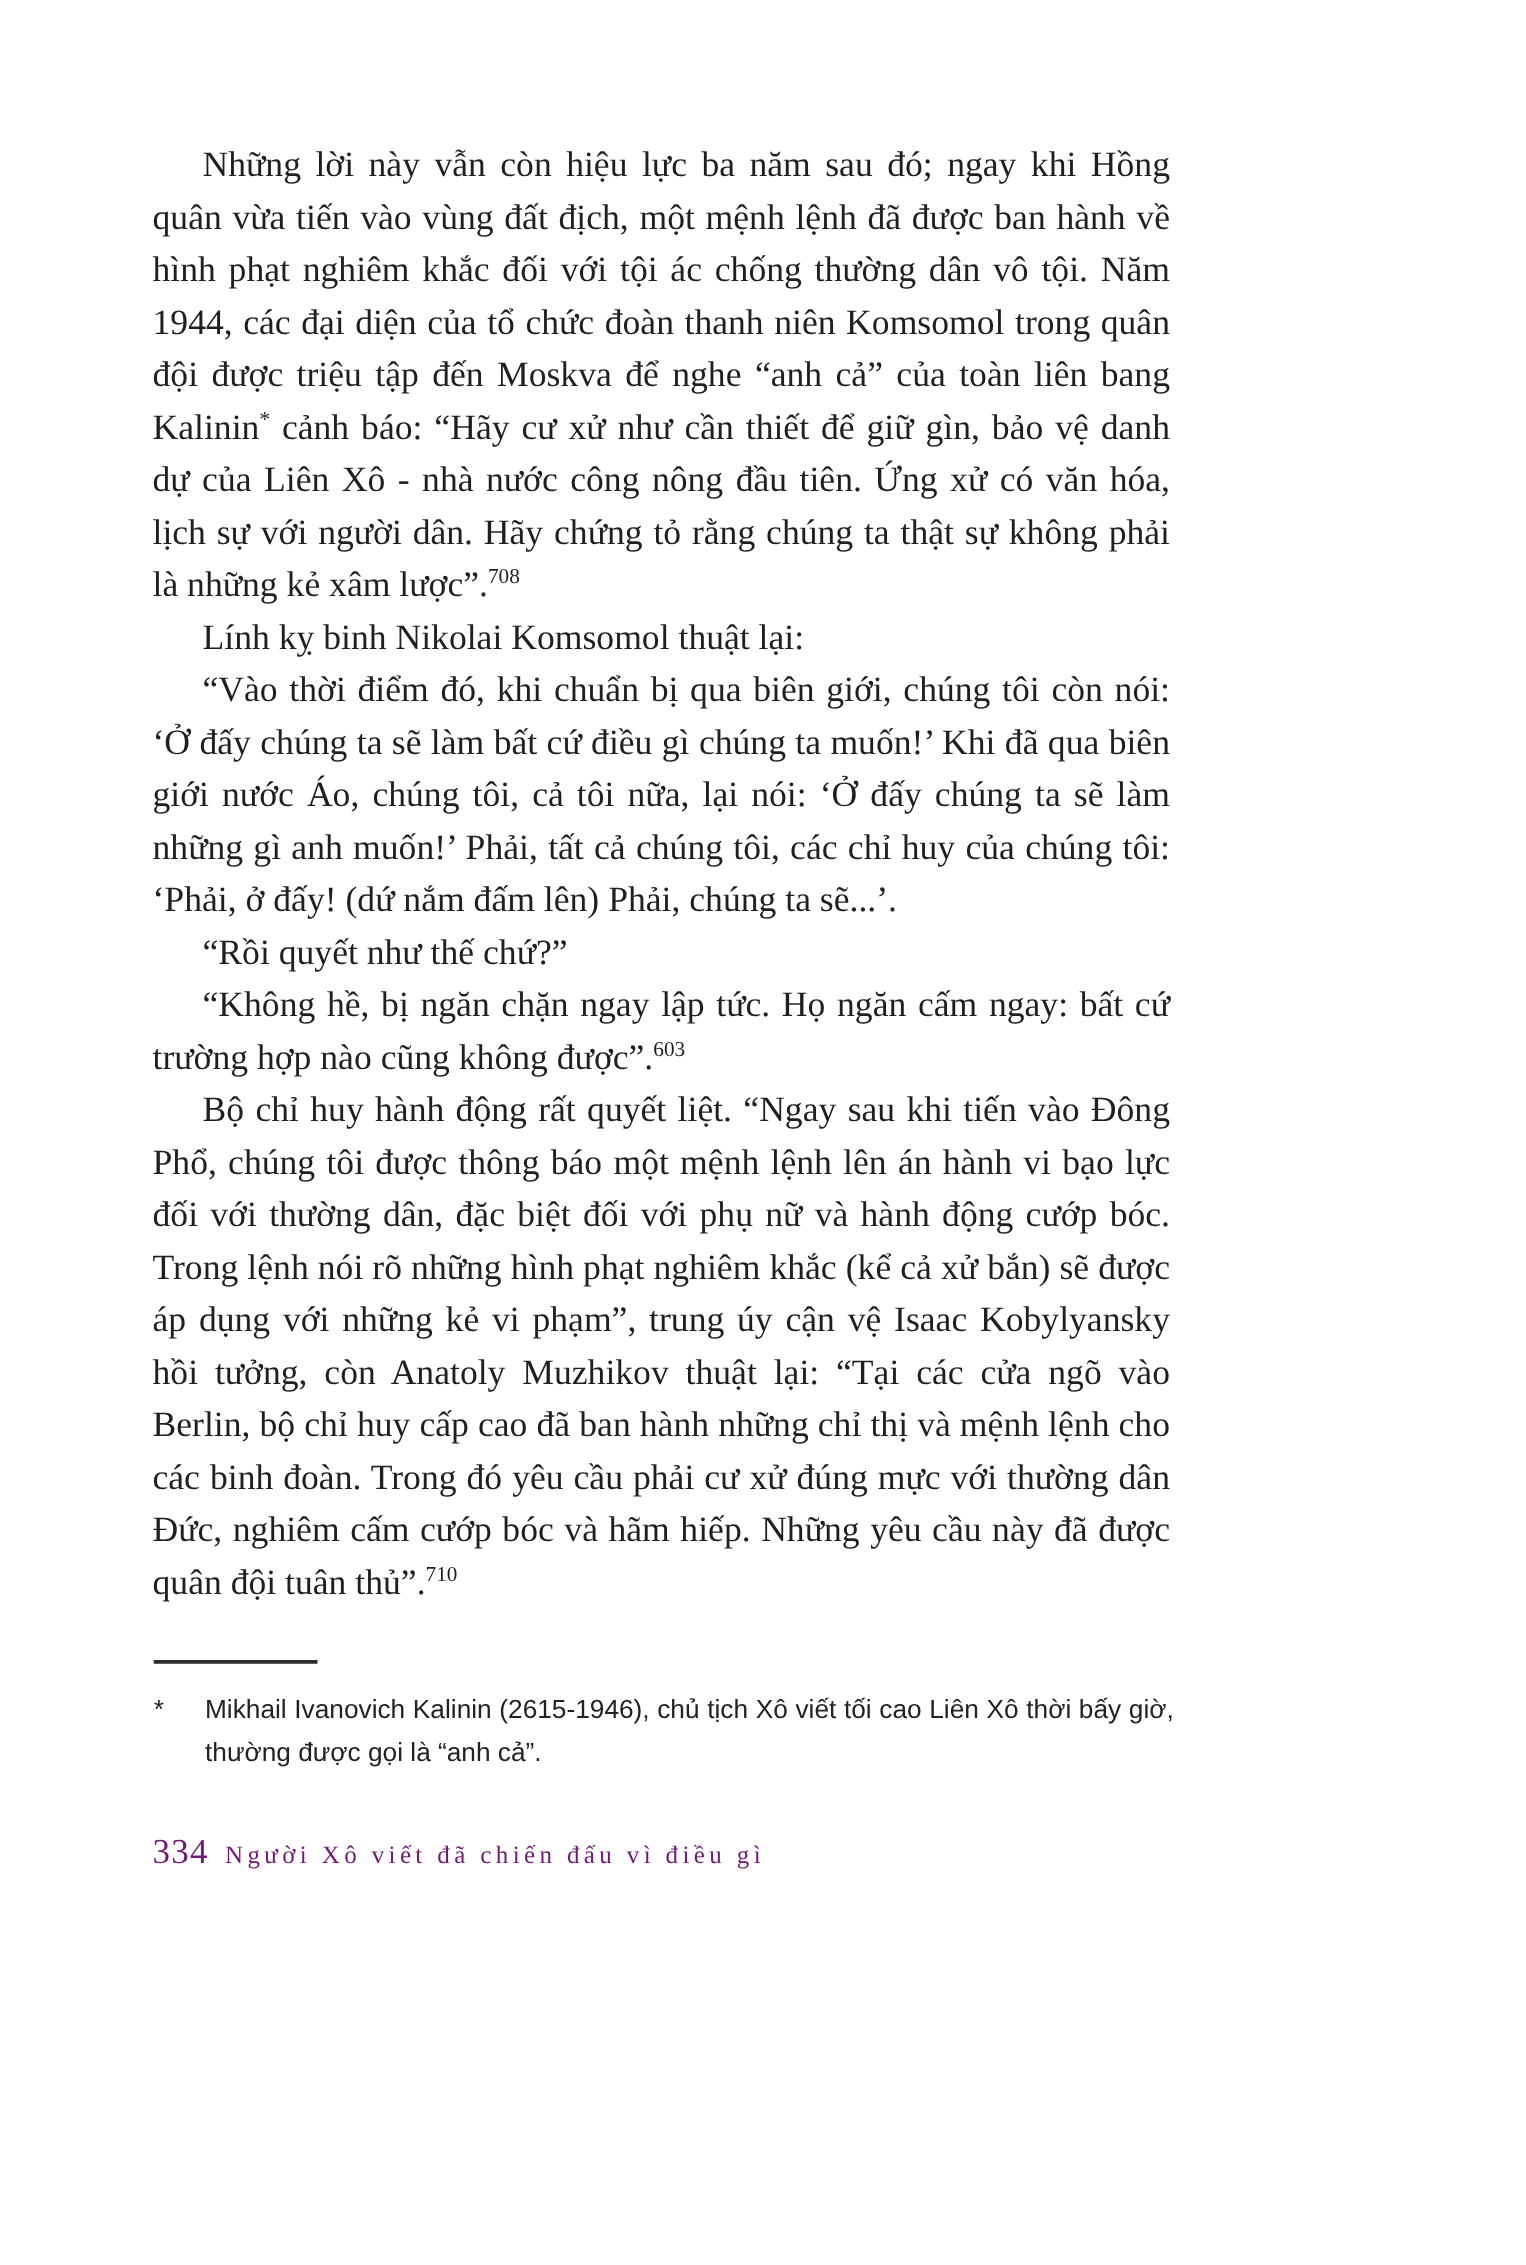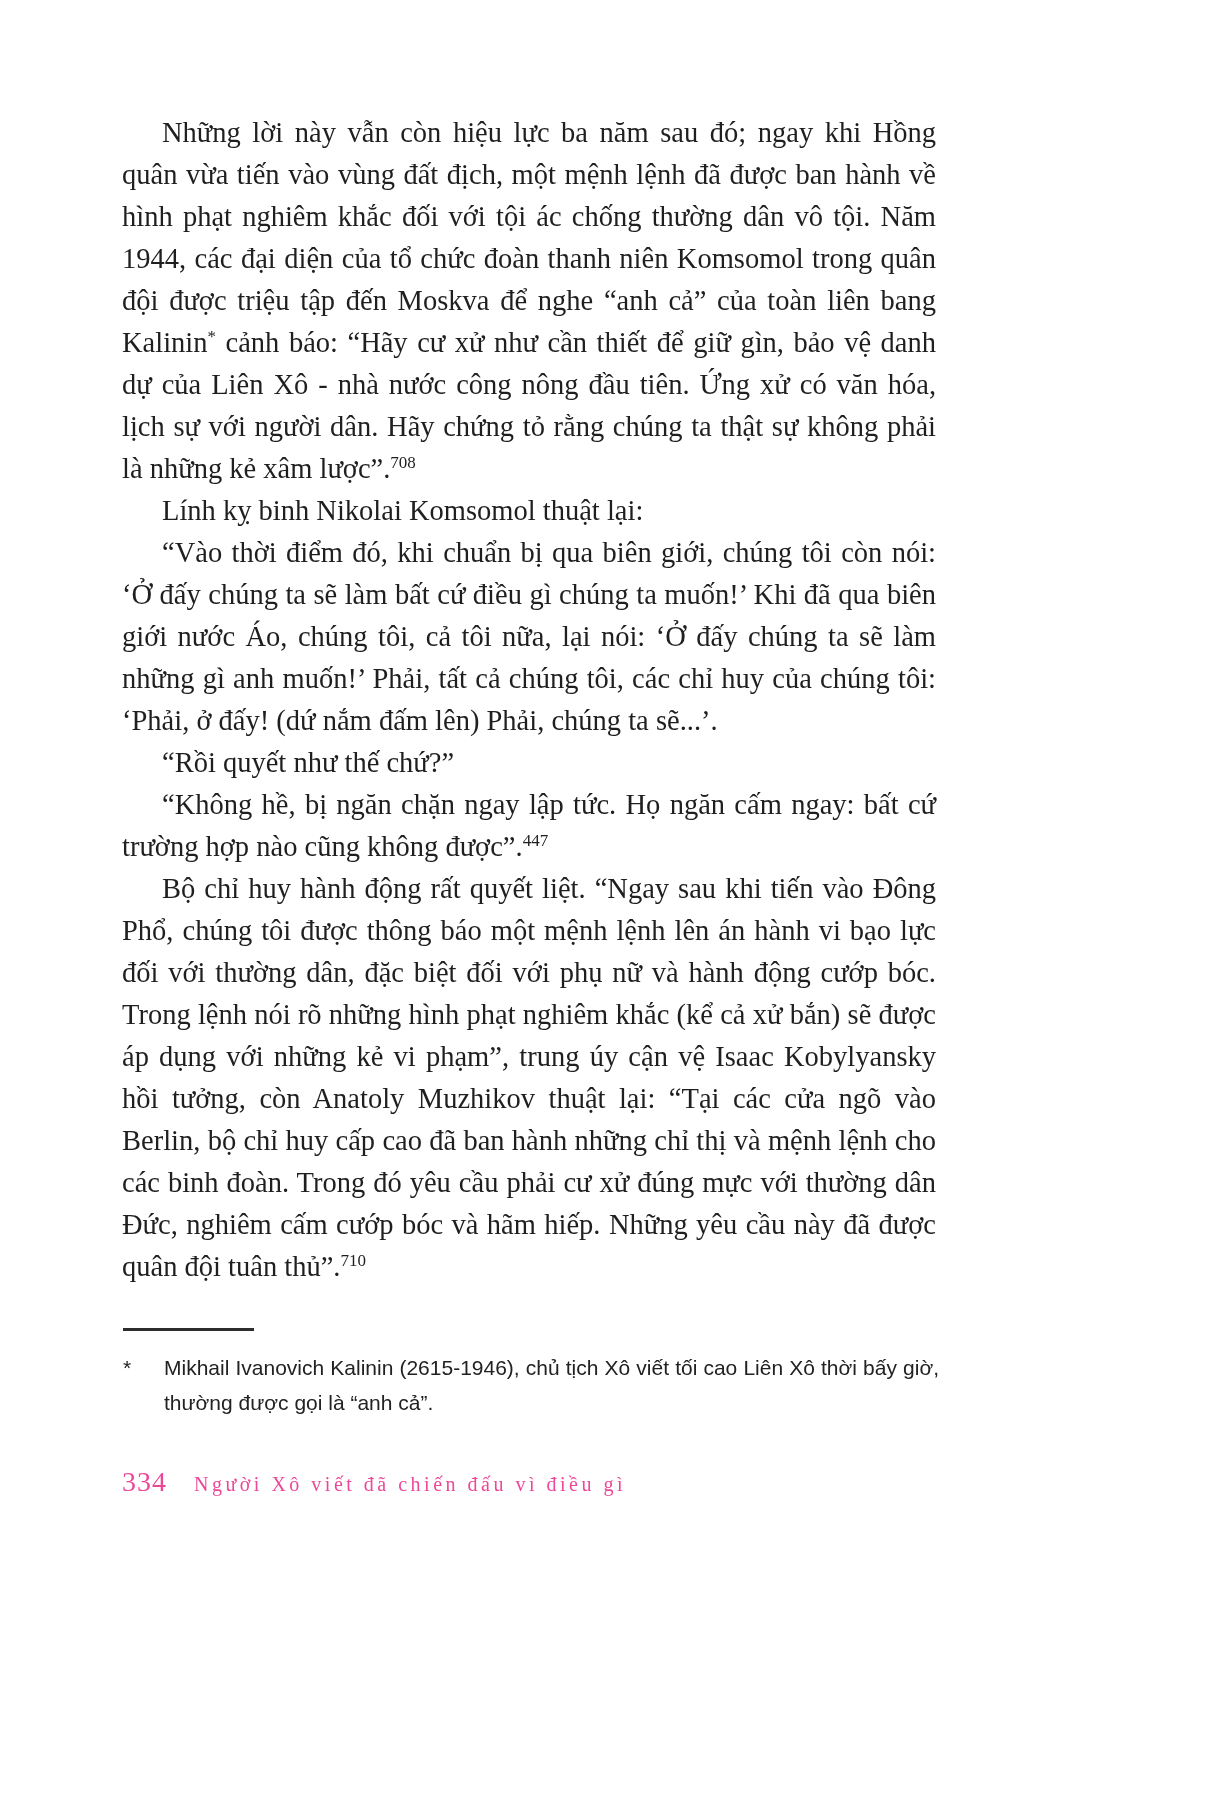--- a/index.html
+++ b/index.html
@@ -60,43 +60,43 @@
   .fn-text {
     flex: 1;
     text-align: justify;
   }
   .page-footer {
     position: absolute;
     left: 122px;
     top: 1466px;
     display: flex;
     align-items: baseline;
-    color: #ec4899;
+    color: #701a75;
   }
   .page-num {
     font-size: 28px;
     letter-spacing: 1px;
   }
   .running-title {
-    margin-left: 27px;
+    margin-left: 13px;
     font-size: 20px;
     letter-spacing: 3.5px;
   }
 </style>
 </head>
 <body>
 
 <div class="page">
 
   <div class="body-text">
     <p><span>Những lời này vẫn còn hiệu lực ba năm sau đó; ngay khi Hồng quân vừa tiến vào vùng đất địch, một mệnh lệnh đã được ban hành về hình phạt nghiêm khắc đối với tội ác chống thường dân vô tội. Năm 1944, các đại diện của tổ chức đoàn thanh niên Komsomol trong quân đội được triệu tập đến Moskva để nghe “anh cả” của toàn liên bang Kalinin</span><sup class="fnref">*</sup><span> cảnh báo: “Hãy cư xử như cần thiết để giữ gìn, bảo vệ danh dự của Liên Xô - nhà nước công nông đầu tiên. Ứng xử có văn hóa, lịch sự với người dân. Hãy chứng tỏ rằng chúng ta thật sự không phải là những kẻ xâm lược”.</span><sup class="fnref">708</sup></p>
     <p><span>Lính kỵ binh Nikolai Komsomol thuật lại:</span></p>
     <p><span>“Vào thời điểm đó, khi chuẩn bị qua biên giới, chúng tôi còn nói: ‘Ở đấy chúng ta sẽ làm bất cứ điều gì chúng ta muốn!’ Khi đã qua biên giới nước Áo, chúng tôi, cả tôi nữa, lại nói: ‘Ở đấy chúng ta sẽ làm những gì anh muốn!’ Phải, tất cả chúng tôi, các chỉ huy của chúng tôi: ‘Phải, ở đấy! (dứ nắm đấm lên) Phải, chúng ta sẽ...’.</span></p>
     <p><span>“Rồi quyết như thế chứ?”</span></p>
-    <p><span>“Không hề, bị ngăn chặn ngay lập tức. Họ ngăn cấm ngay: bất cứ trường hợp nào cũng không được”.</span><sup class="fnref">447</sup></p>
+    <p><span>“Không hề, bị ngăn chặn ngay lập tức. Họ ngăn cấm ngay: bất cứ trường hợp nào cũng không được”.</span><sup class="fnref">603</sup></p>
     <p><span>Bộ chỉ huy hành động rất quyết liệt. “Ngay sau khi tiến vào Đông Phổ, chúng tôi được thông báo một mệnh lệnh lên án hành vi bạo lực đối với thường dân, đặc biệt đối với phụ nữ và hành động cướp bóc. Trong lệnh nói rõ những hình phạt nghiêm khắc (kể cả xử bắn) sẽ được áp dụng với những kẻ vi phạm”, trung úy cận vệ Isaac Kobylyansky hồi tưởng, còn Anatoly Muzhikov thuật lại: “Tại các cửa ngõ vào Berlin, bộ chỉ huy cấp cao đã ban hành những chỉ thị và mệnh lệnh cho các binh đoàn. Trong đó yêu cầu phải cư xử đúng mực với thường dân Đức, nghiêm cấm cướp bóc và hãm hiếp. Những yêu cầu này đã được quân đội tuân thủ”.</span><sup class="fnref">710</sup></p>
   </div>
 
   <div class="fn-sep"></div>
 
   <div class="footnote">
     <span class="fn-marker">*</span>
     <span class="fn-text">Mikhail Ivanovich Kalinin (2615-1946), chủ tịch Xô viết tối cao Liên Xô thời bấy giờ, thường được gọi là “anh cả”.</span>
   </div>
 

